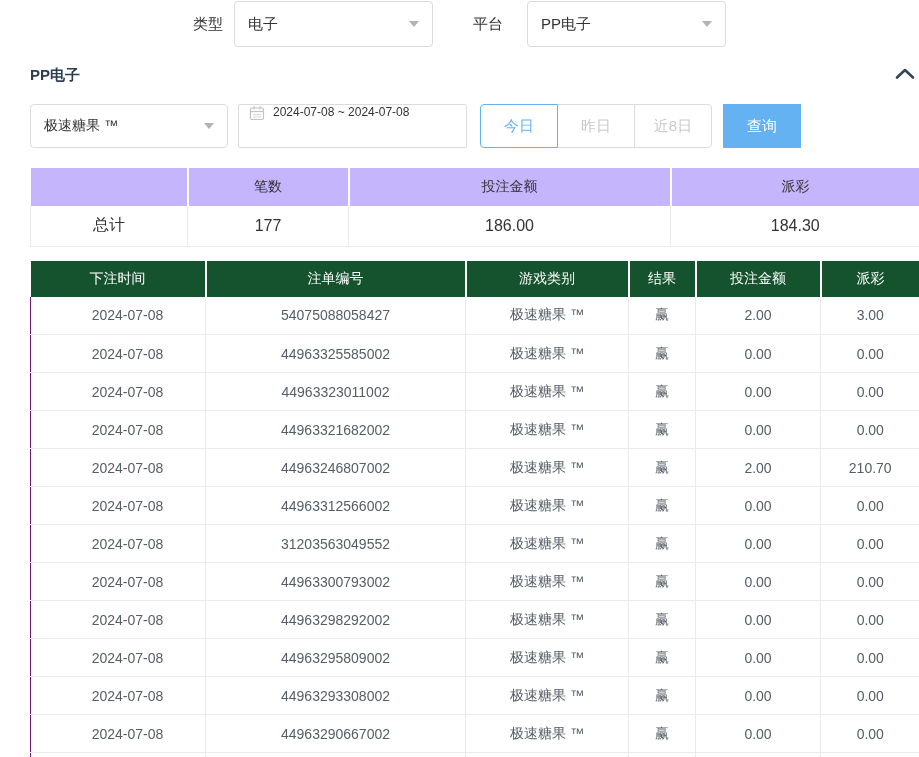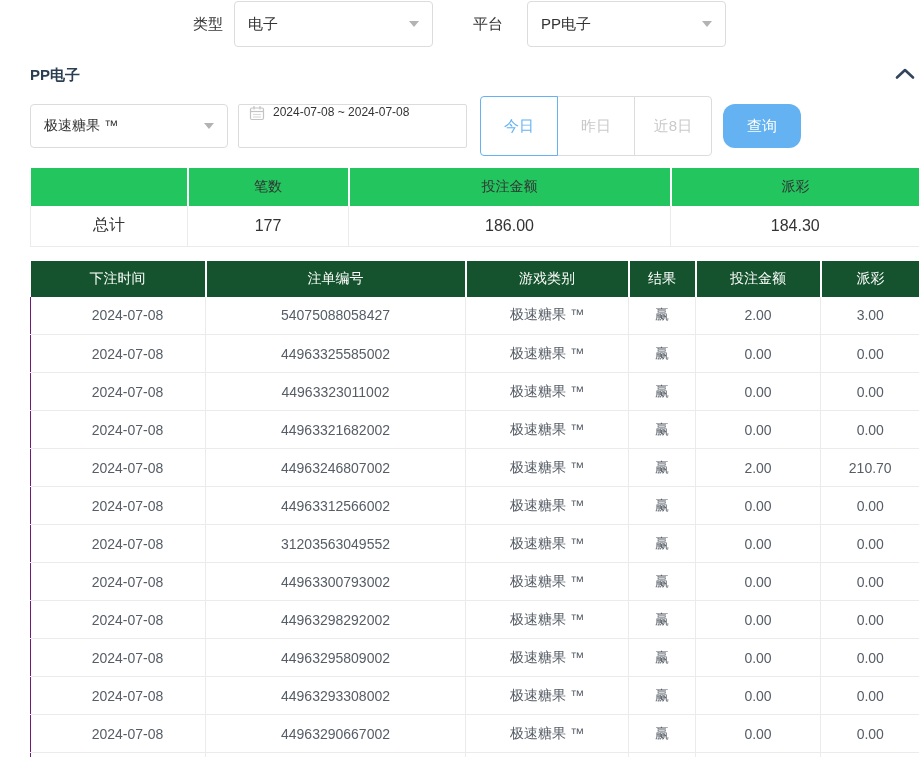--- a/index.html
+++ b/index.html
@@ -39,38 +39,38 @@
   .date-input {
     display:flex; align-items:flex-start;
     border:1px solid #dcdcdc; border-radius:2px;
     height:44px; width:229px; margin-left:10px;
     padding:0 8px 0 10px; font-size:12px; color:#333;
     background:#fff; cursor:pointer; white-space:nowrap;
   }
   .cal { margin-right:8px; flex:none; line-height:0; }
   .btn-group { display:flex; margin-left:13px; }
   .qbtn {
-    width:78px; height:60px; background:#fff;
+    width:78px; height:44px; background:#fff;
     border:1px solid #dcdcdc; font-size:15px; color:#c9c9c9;
     margin-left:-1px; cursor:pointer; font-family:inherit; padding:8px;
   }
   .qbtn:first-child { margin-left:0; border-radius:4px 0 0 4px; }
   .qbtn:last-child { border-radius:0 4px 4px 0;text-align:center; }
   .qbtn.active { border-color:#64b2f2; color:#64b2f2; position:relative; z-index:1; }
   .search-btn {
     width:78px; height:44px; margin-left:11px;
-    background:#64b2f2; border:none; border-radius:12px;
+    background:#64b2f2; border:none; border-radius:0;
     color:#fff; font-size:15px; cursor:pointer; font-family:inherit;
   }
 
   
   table { border-collapse:collapse; table-layout:fixed; }
   .summary { margin:20px 0 0 30px; width:889px; }
   .summary th {
-    background:#22c55e; height:38px; font-size:14px; color:#333;
+    background:#c4b5fd; height:38px; font-size:14px; color:#333;
     font-weight:normal; border-right:2px solid #fff; text-align:center;
   }
   .summary th:last-child { border-right:none; }
   .summary td {
     height:40px; text-align:center; font-size:16px; color:#333;
     border-right:1px solid #ebebeb; border-bottom:1px solid #ebebeb; background:#fff;
   }
   .summary td:first-child { border-left:1px solid #ebebeb; }
   .summary td:last-child { border-right:none; }
 

